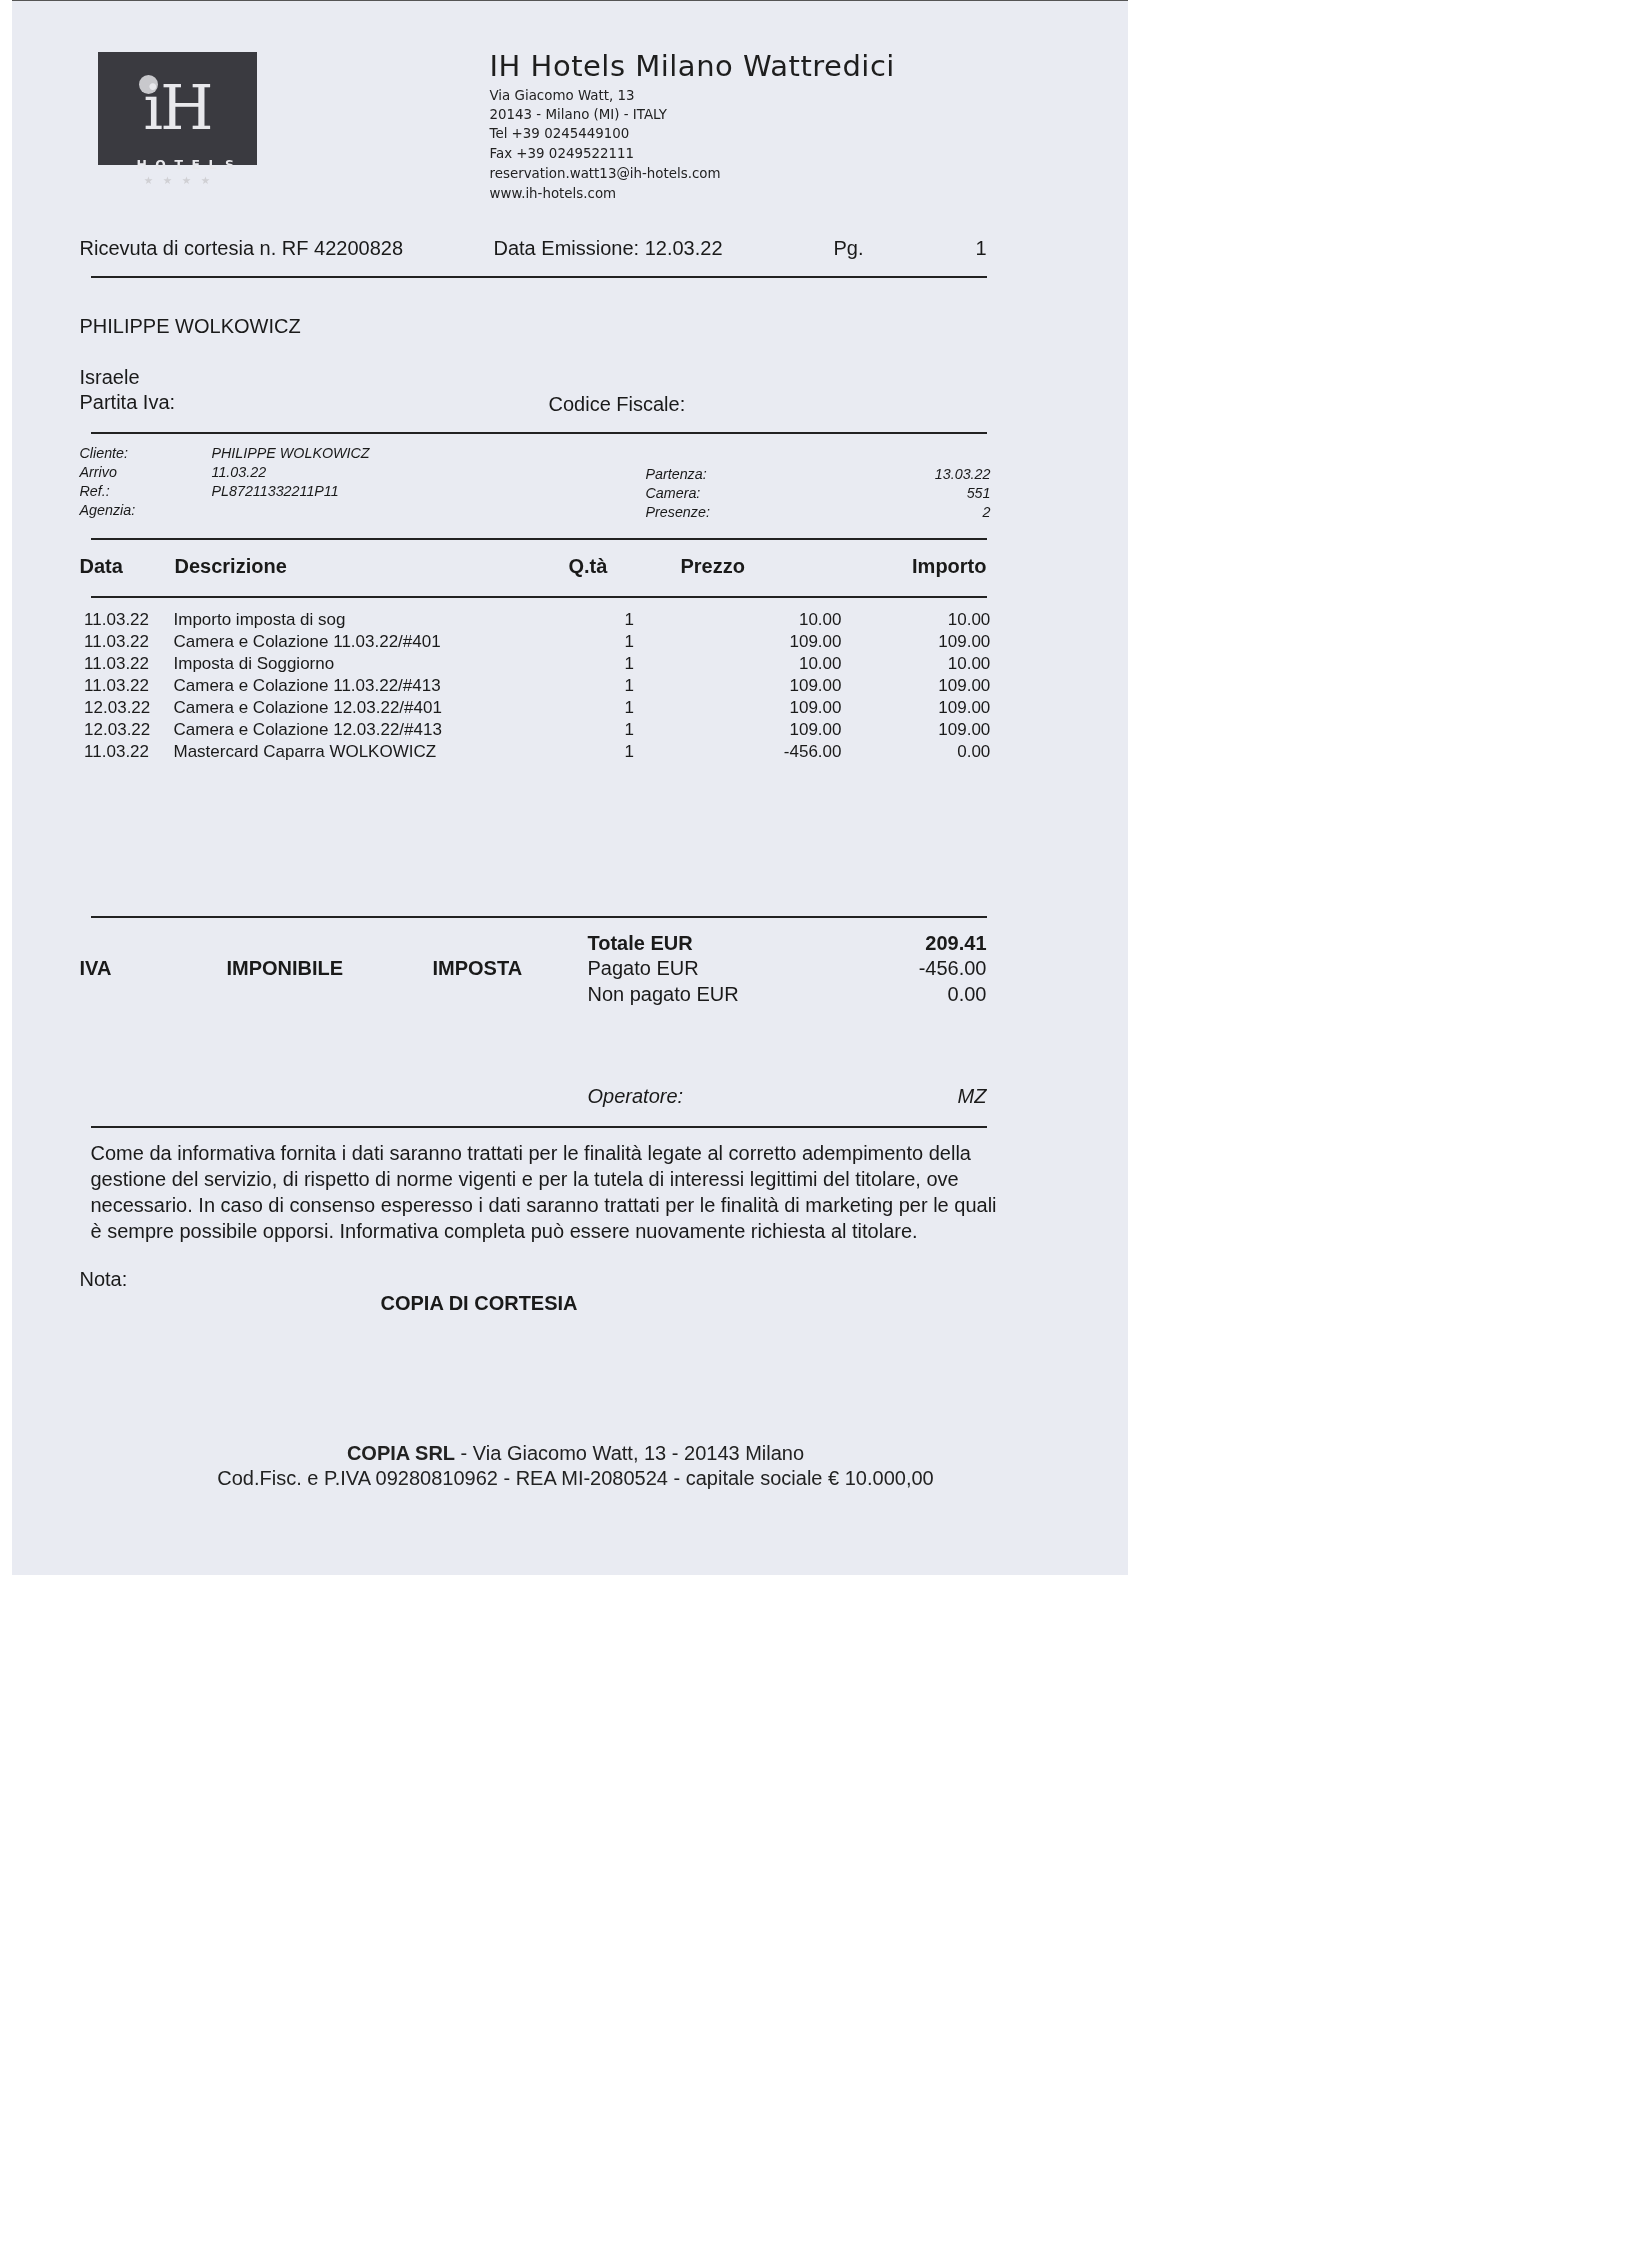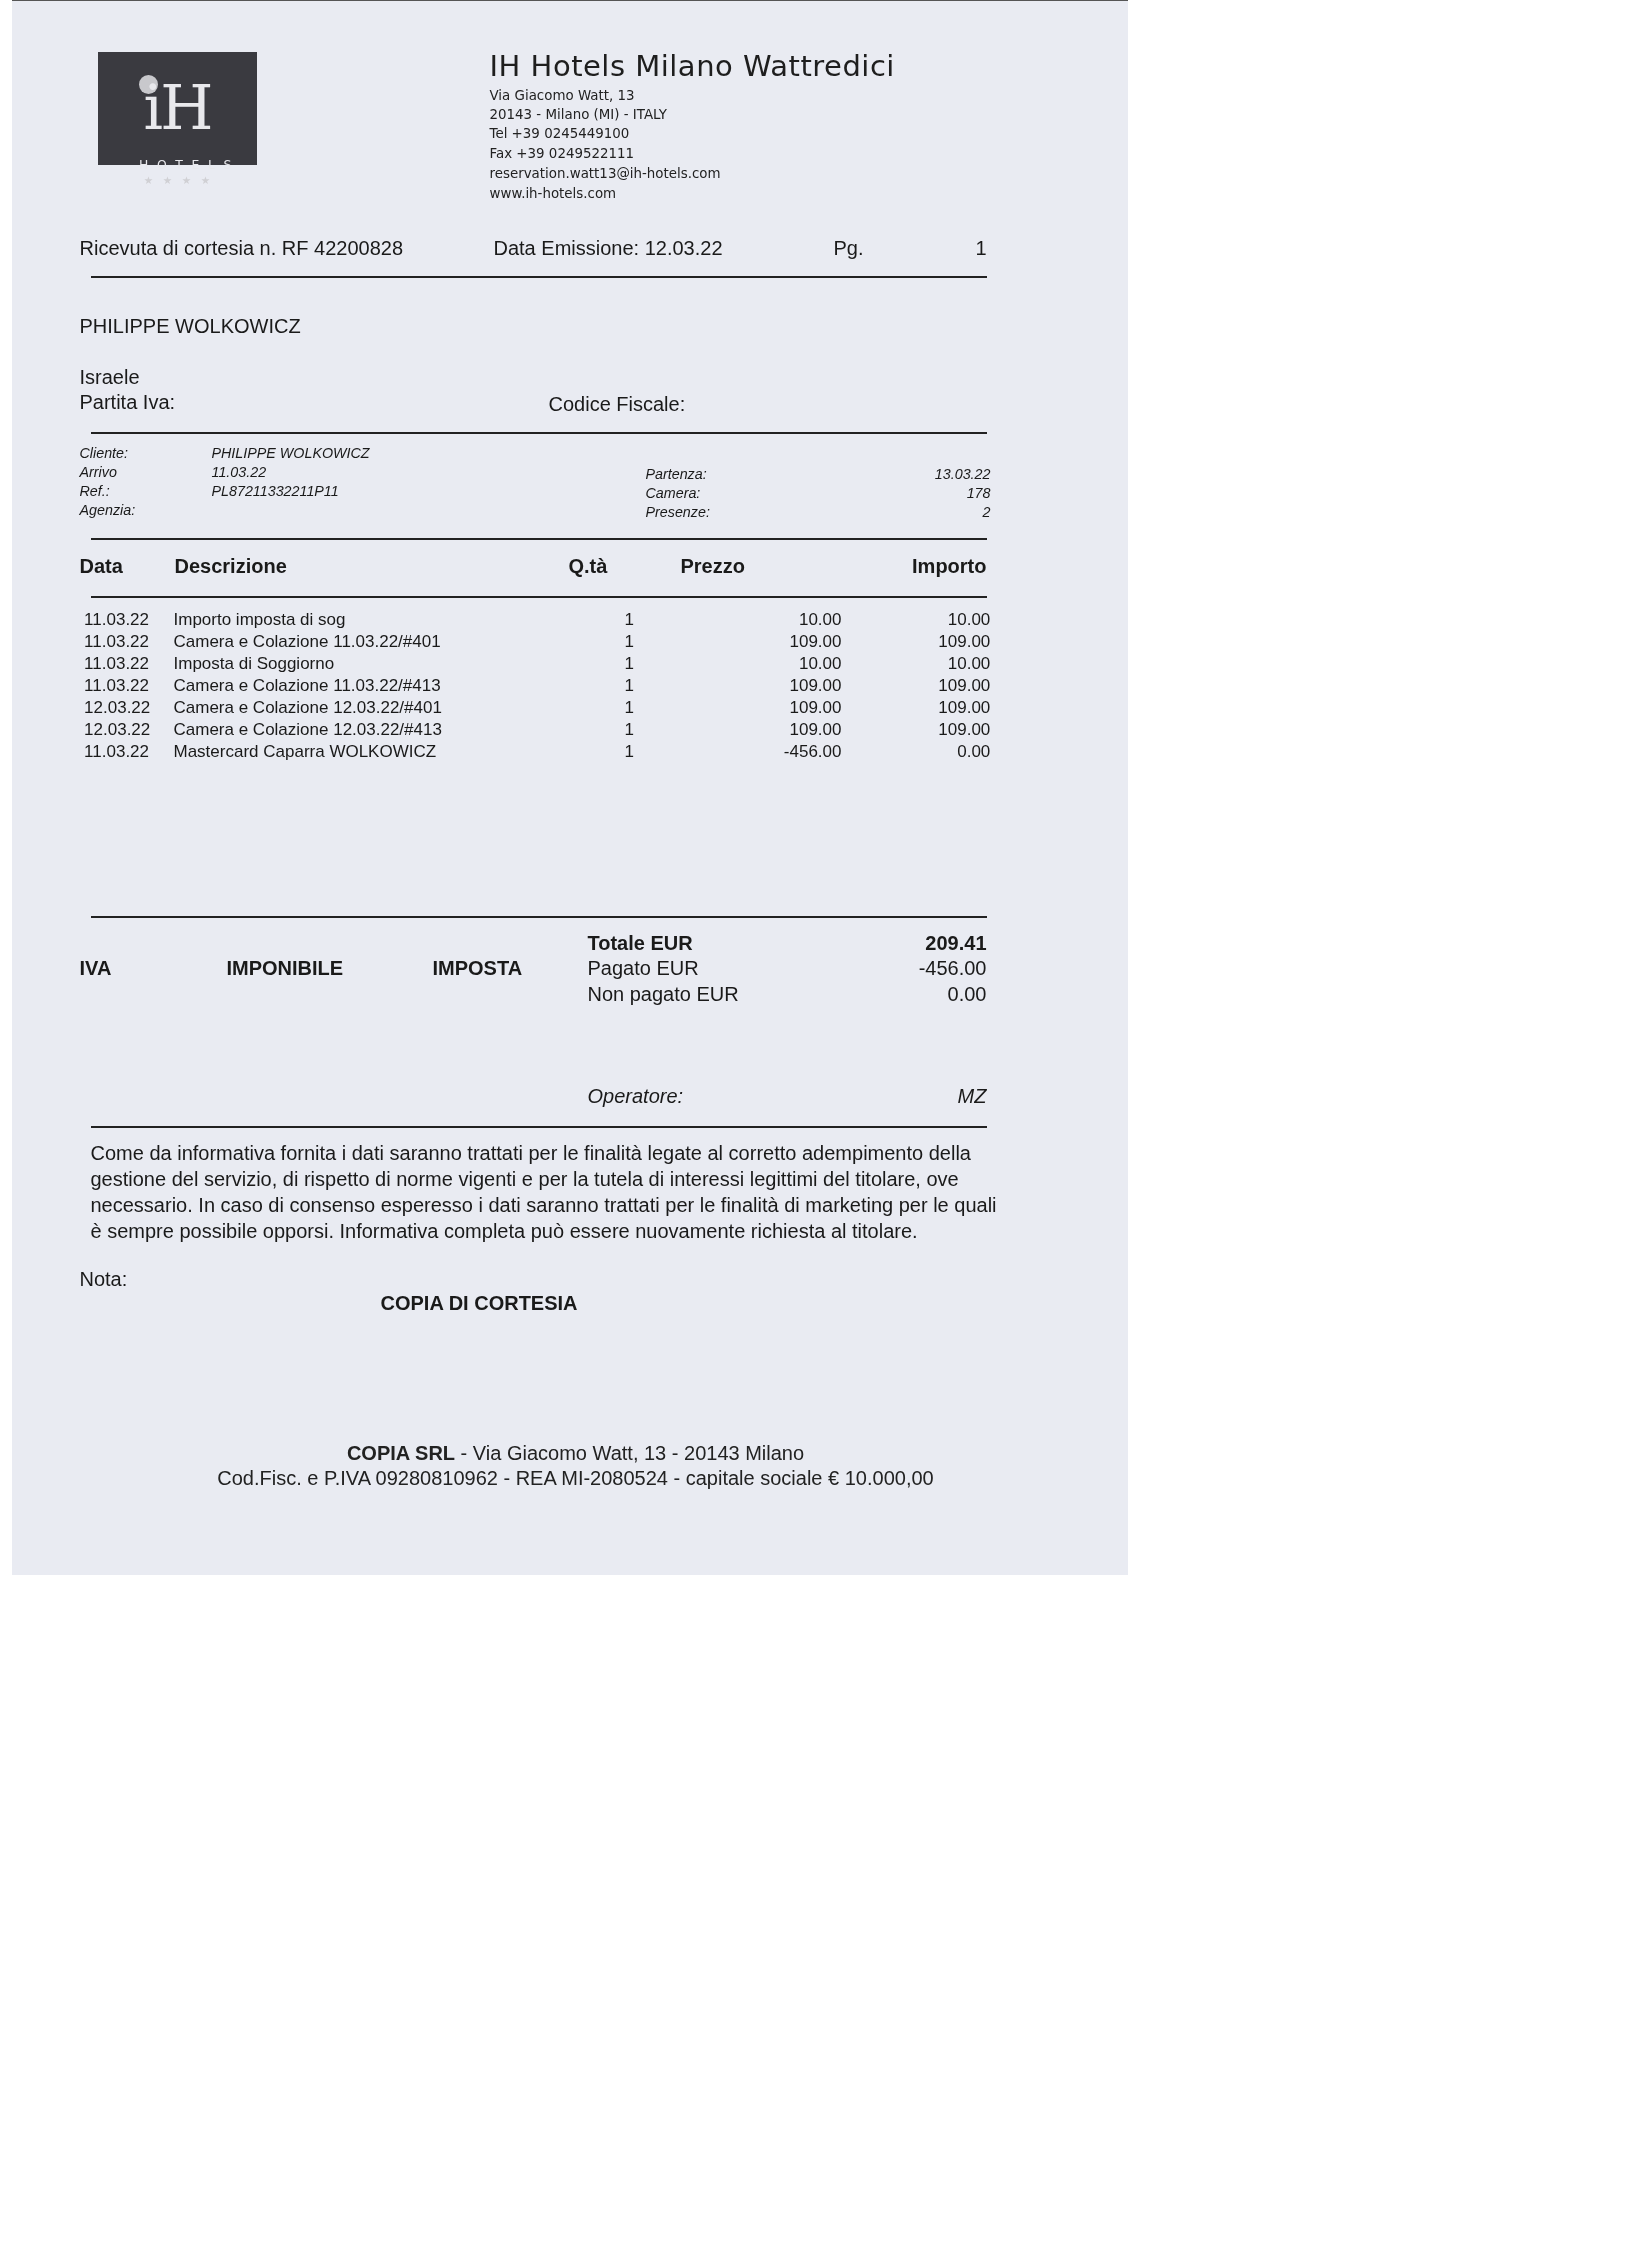--- a/index.html
+++ b/index.html
@@ -11,21 +11,21 @@
     position: absolute; left: 11.5px; top: 0; width: 1116px; height: 1574px;
     background: #e9ebf2; border-top: 1.9px solid #555;
   }
   .abs { position: absolute; white-space: nowrap; }
   .logo {
     position: absolute; left: 86px; top: 51px; width: 159px; height: 113px;
     background: #3a3a40;
   }
   .logo .dot { position: absolute; left: 41px; top: 23px; width: 19px; height: 19px; border-radius: 50%; background: #c8c8cc; }
   .logo .ih { position: absolute; left: 0; right: 0; top: 25px; text-align: center; font-family: "DejaVu Serif", serif; font-size: 61px; color: #e8e8ec; letter-spacing: -2.9px; line-height: 1; }
-  .logo .hotels { position: absolute; left: 0; right: 0; top: 105px; text-align: center; font-size: 12.4px; letter-spacing: 8.6px; color: #e8e8ec; font-weight: normal; padding-left: 25px; }
+  .logo .hotels { position: absolute; left: 0; right: 0; top: 105px; text-align: center; font-size: 12.4px; letter-spacing: 8.6px; color: #e8e8ec; font-weight: bold; padding-left: 25px; }
   .logo .stars { position: absolute; left: 0; right: 0; top: 122px; text-align: center; font-size: 10.5px; letter-spacing: 9.6px; color: #d0d0d4; padding-left: 9.6px; }
   .title { left: 478px; top: 48px; font-size: 29px; color: #1e1e1e; letter-spacing: 0.5px; }
   .addr { left: 478px; font-size: 13.4px; color: #222; line-height: 1; }
   .doc { font-family: "Liberation Sans", sans-serif; }
   .f22 { font-size: 20px; }
   .f15i { font-size: 14.3px; font-style: italic; }
   .b { font-weight: bold; }
   .hr { position: absolute; left: 79px; width: 896px; height: 1.9px; background: #222; }
   .r { text-align: right; }
   .item-row { position: absolute; left: 86px; width: 889px; height: 22px; font-size: 17px; }
@@ -69,21 +69,21 @@
   <div class="abs doc f15i" style="left:200px; top:444px">PHILIPPE WOLKOWICZ</div>
   <div class="abs doc f15i" style="left:68px; top:463px">Arrivo</div>
   <div class="abs doc f15i" style="left:200px; top:463px">11.03.22</div>
   <div class="abs doc f15i" style="left:68px; top:482px">Ref.:</div>
   <div class="abs doc f15i" style="left:200px; top:482px">PL87211332211P11</div>
   <div class="abs doc f15i" style="left:68px; top:501px">Agenzia:</div>
 
   <div class="abs doc f15i" style="left:634px; top:465px">Partenza:</div>
   <div class="abs doc f15i r" style="left:860px; width:119px; top:465px">13.03.22</div>
   <div class="abs doc f15i" style="left:634px; top:484px">Camera:</div>
-  <div class="abs doc f15i r" style="left:860px; width:119px; top:484px">178</div>
+  <div class="abs doc f15i r" style="left:860px; width:119px; top:484px">551</div>
   <div class="abs doc f15i" style="left:634px; top:503px">Presenze:</div>
   <div class="abs doc f15i r" style="left:860px; width:119px; top:503px">2</div>
   <div class="hr" style="top:537px"></div>
 
   <div class="abs doc f22 b" style="left:68px; top:554px">Data</div>
   <div class="abs doc f22 b" style="left:163px; top:554px">Descrizione</div>
   <div class="abs doc f22 b" style="left:557px; top:554px">Q.tà</div>
   <div class="abs doc f22 b" style="left:669px; top:554px">Prezzo</div>
   <div class="abs doc f22 b r" style="left:841px; width:134px; top:554px">Importo</div>
   <div class="hr" style="top:595px"></div>

